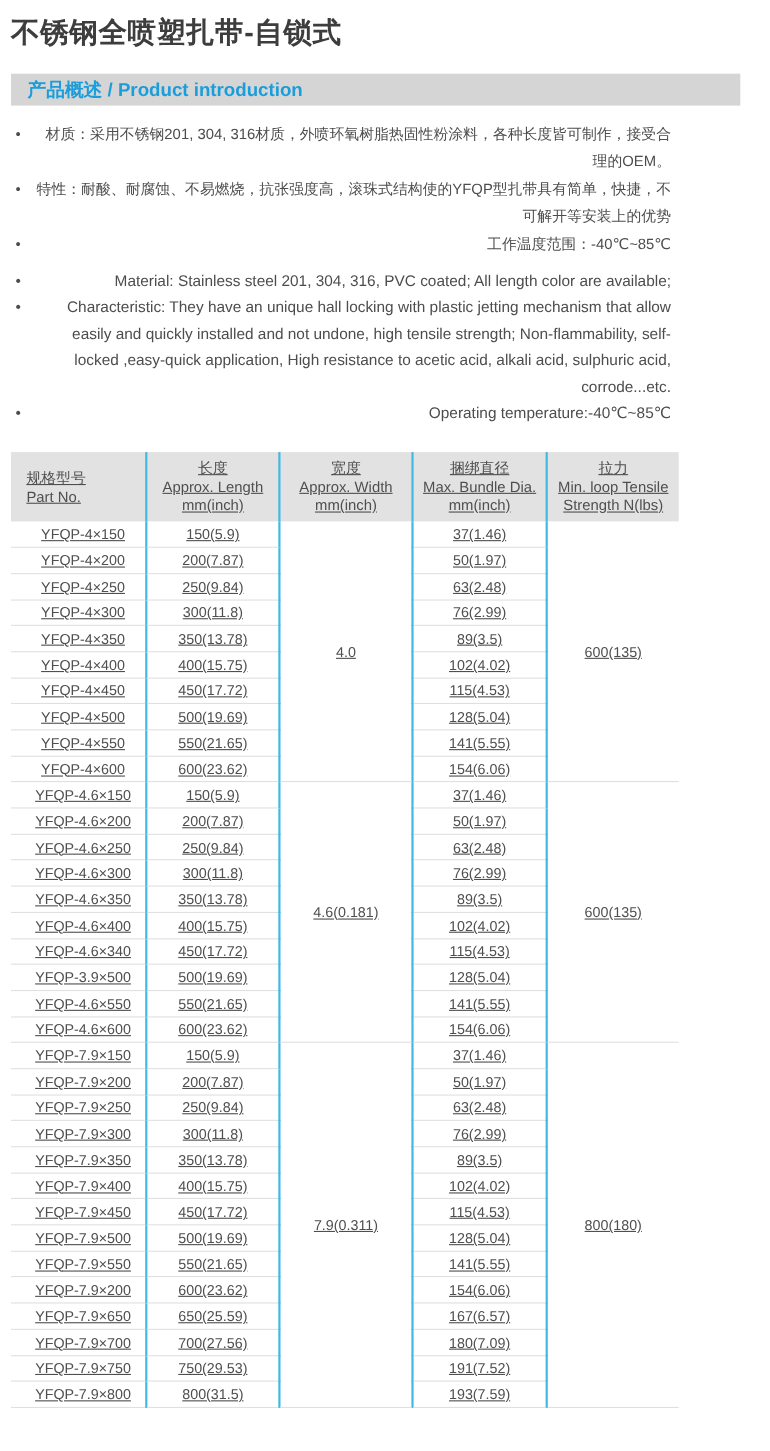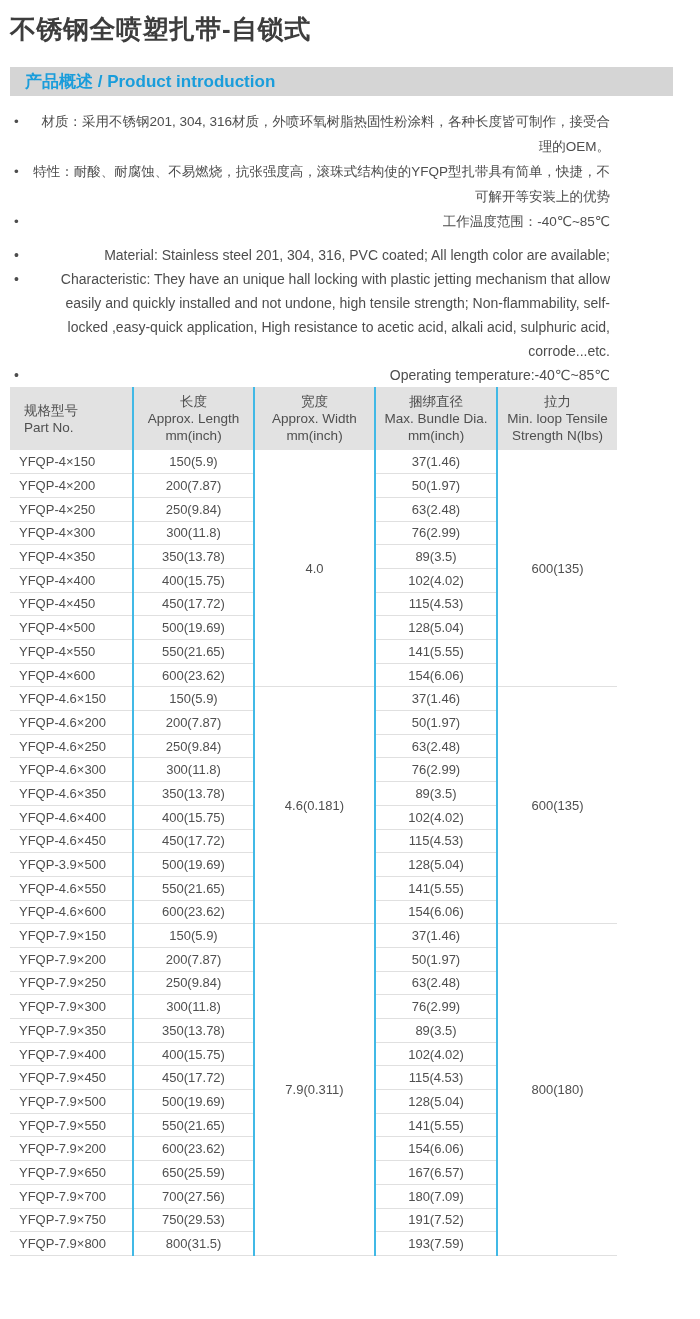--- a/index.html
+++ b/index.html
@@ -41,34 +41,34 @@
     position:relative;padding-left:18px;
     font-size:13.5px;line-height:25px;color:#4d4d4d;
   }
   ul.bullets li::before{
     content:"\2022";position:absolute;left:4px;top:0;color:#4d4d4d;
   }
   ul.bullets.en{margin-top:9px;}
   ul.bullets.en li{font-size:14px;line-height:24px;}
 
   table.spec{
-    border-collapse:collapse;table-layout:fixed;
-    width:607px;font-size:13px;color:#4f4f4f;
+    margin-top:24px;border-collapse:collapse;table-layout:fixed;
+    width:607px;font-size:13px;color:#4f4f4f;text-decoration:underline;
   }
   table.spec th{
     background:var(--table-header-bg);font-weight:400;height:63px;
     vertical-align:middle;text-align:center;
     font-size:13.5px;line-height:17px;padding:0;
   }
   table.spec th.part{text-align:left;padding-left:14px;}
   table.spec td{
     height:23.7px;text-align:center;vertical-align:middle;
     border-bottom:1px solid var(--row-line);padding:0;
   }
-  table.spec td.part{text-align:left;padding-left:9px;}
+  table.spec td.part{text-align:center;padding-left:9px;}
   .cl{border-left:2px solid var(--table-line-cyan);}
   .cr{border-right:2px solid var(--table-line-cyan);}
 </style>
 </head>
 <body>
 
 <div class="page">
 
   <h1 class="title-zh">不锈钢全喷塑扎带-自锁式</h1>
 
@@ -202,21 +202,21 @@
           <td class="part cr">YFQP-4.6×350</td>
           <td class="cl cr">350(13.78)</td>
           <td class="cl cr">89(3.5)</td>
         </tr>
         <tr>
           <td class="part cr">YFQP-4.6×400</td>
           <td class="cl cr">400(15.75)</td>
           <td class="cl cr">102(4.02)</td>
         </tr>
         <tr>
-          <td class="part cr">YFQP-4.6×450</td>
+          <td class="part cr">YFQP-4.6×340</td>
           <td class="cl cr">450(17.72)</td>
           <td class="cl cr">115(4.53)</td>
         </tr>
         <tr>
           <td class="part cr">YFQP-3.9×500</td>
           <td class="cl cr">500(19.69)</td>
           <td class="cl cr">128(5.04)</td>
         </tr>
         <tr>
           <td class="part cr">YFQP-4.6×550</td>

